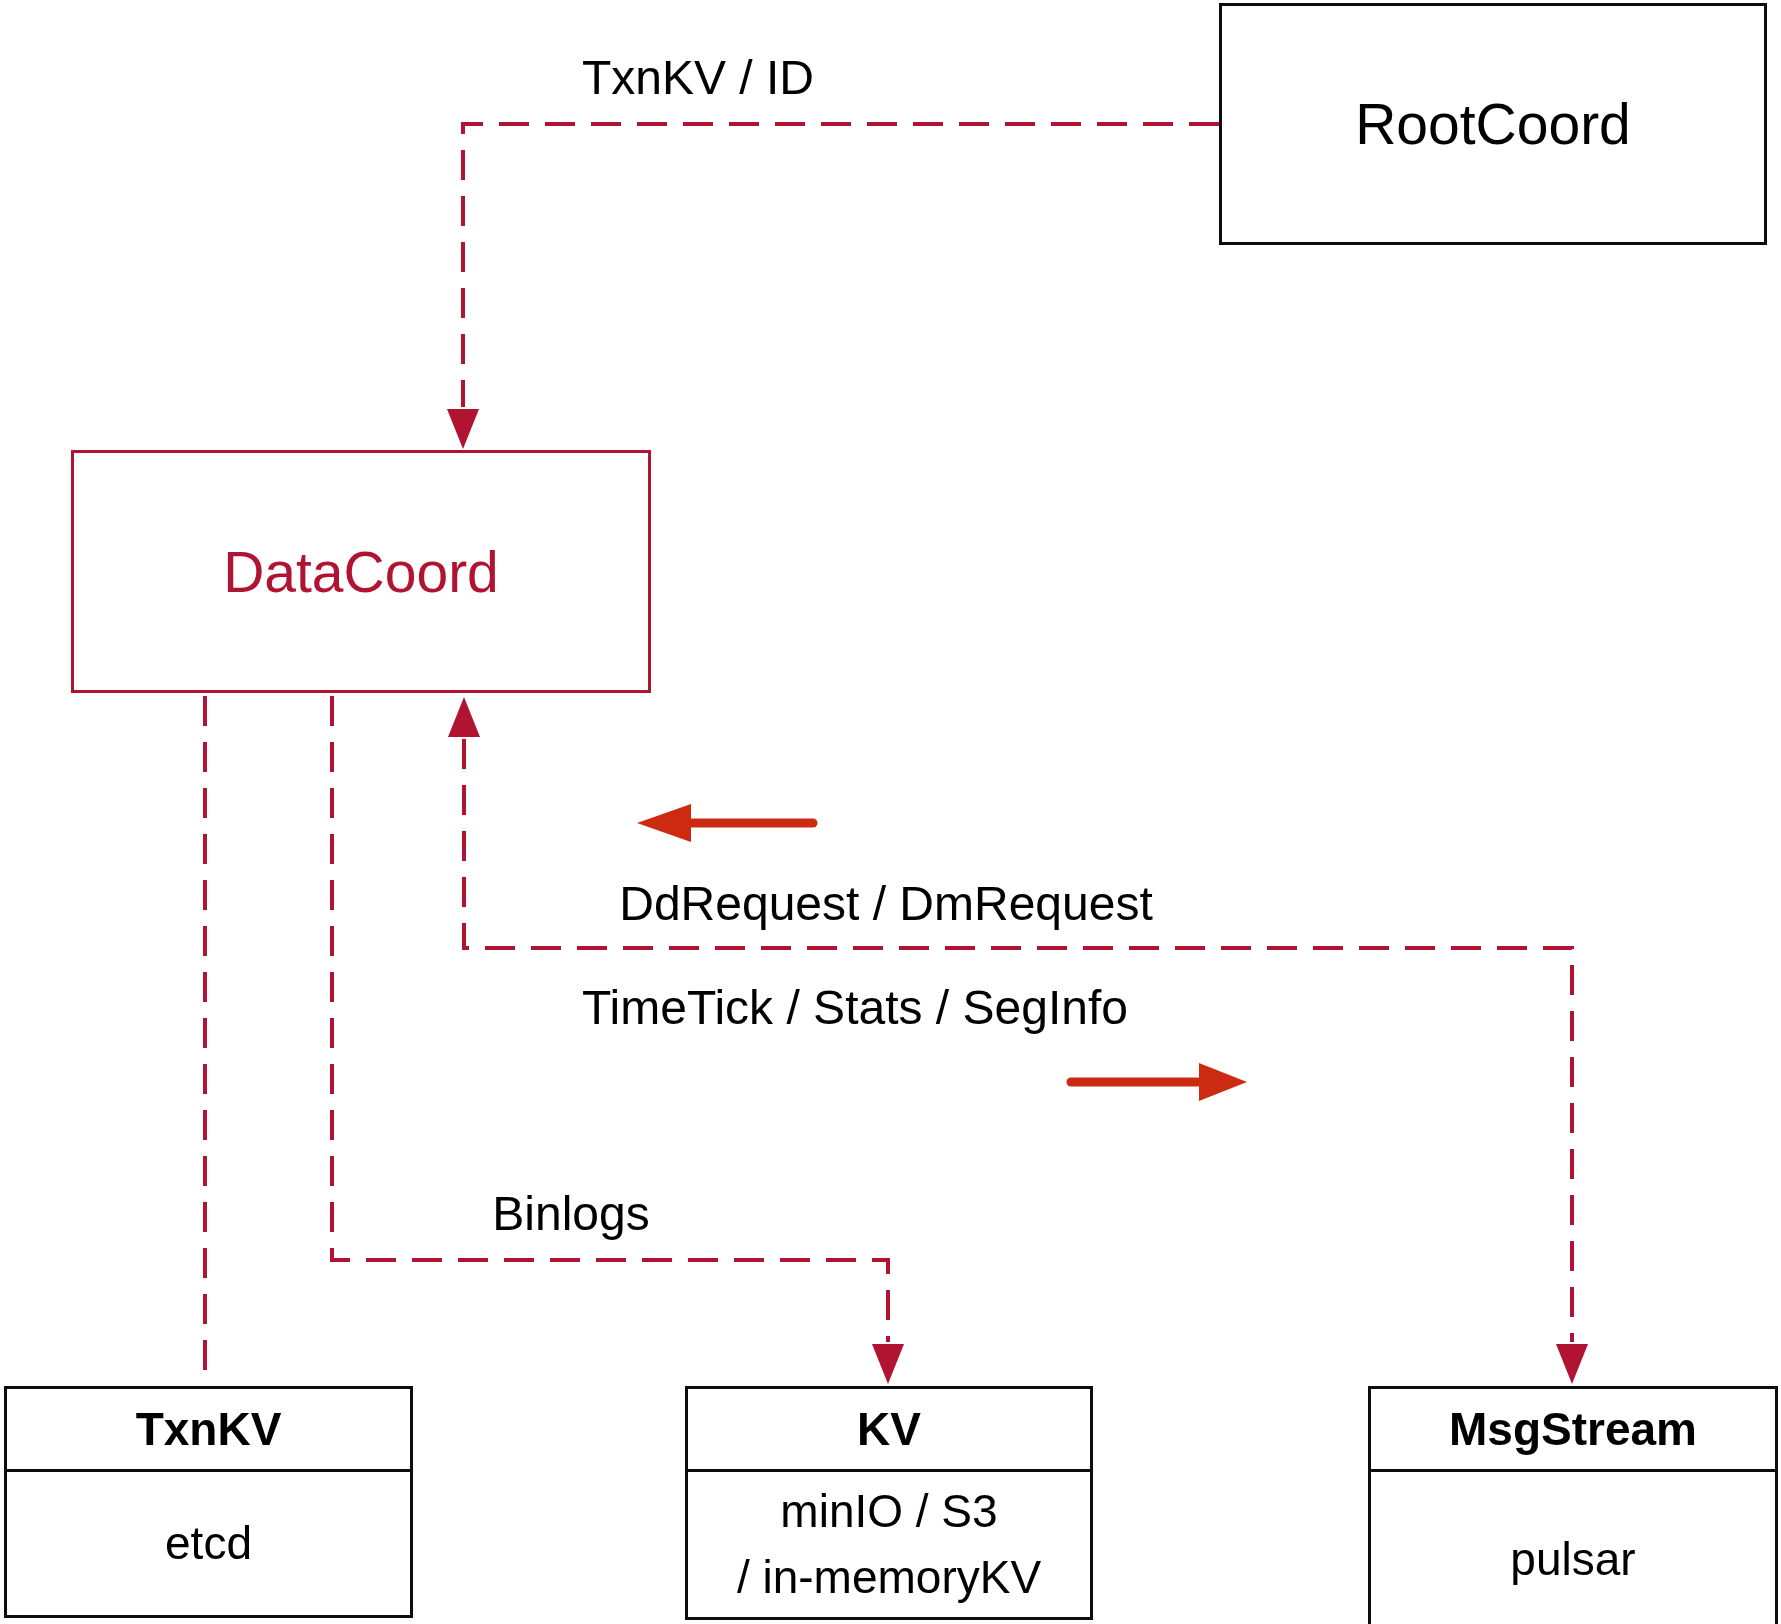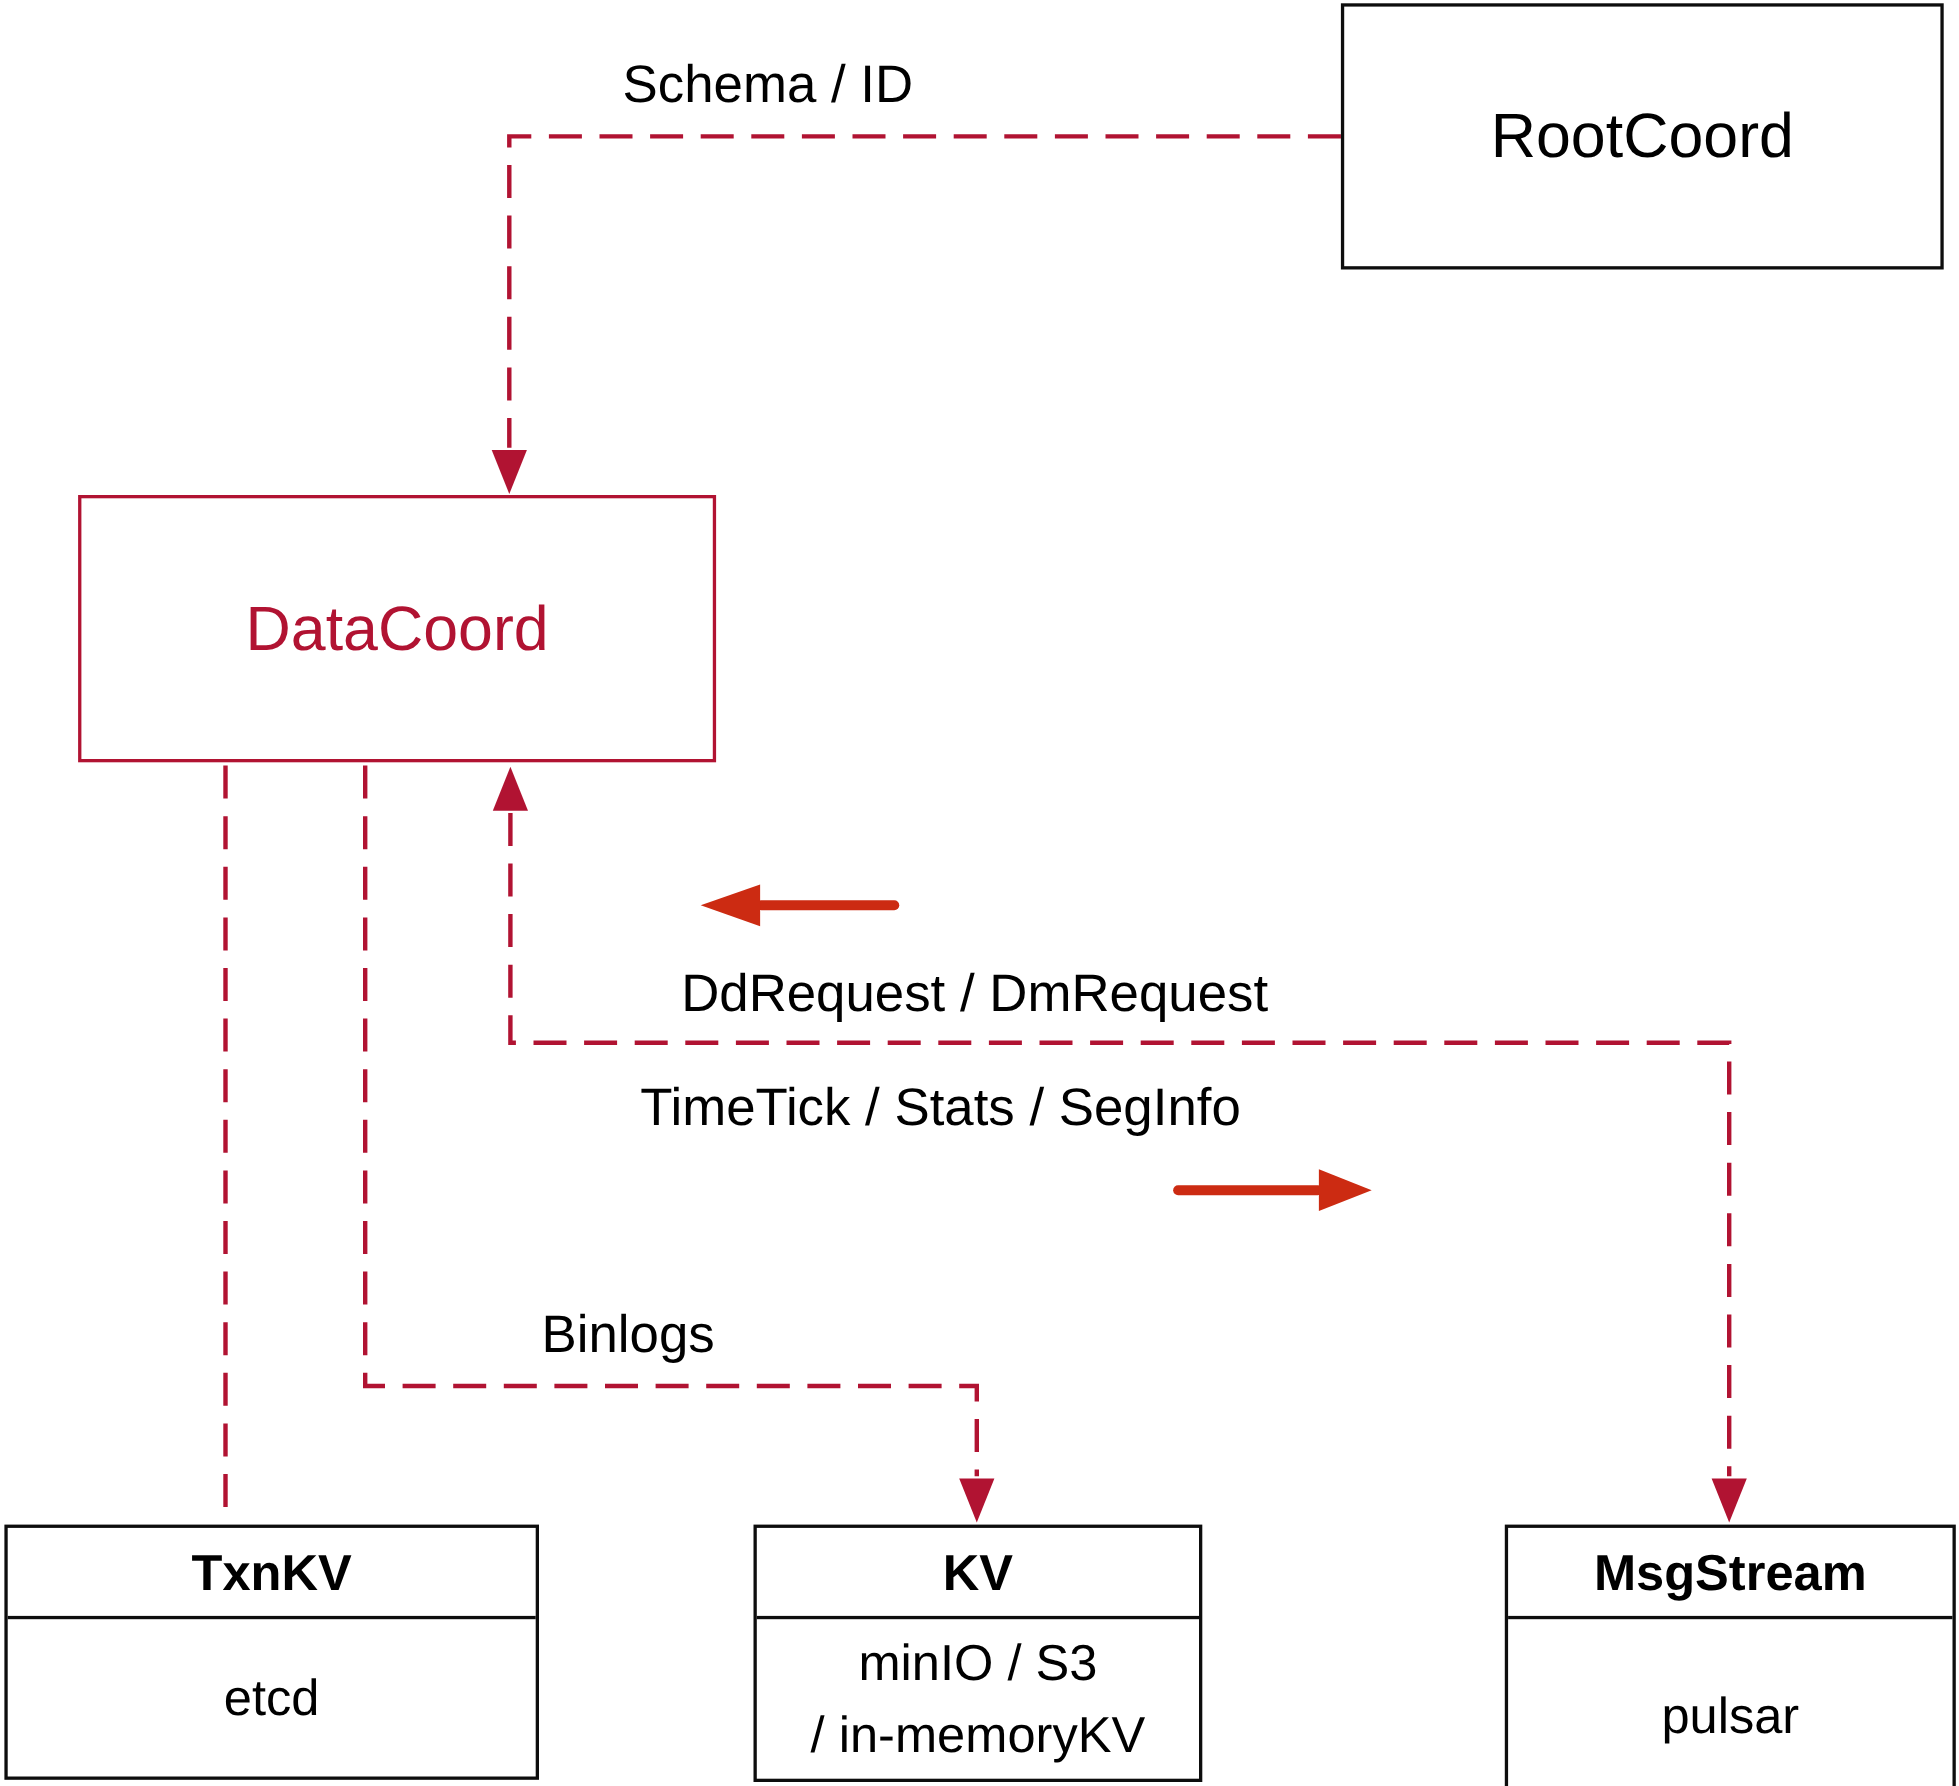--- a/index.html
+++ b/index.html
@@ -38,21 +38,21 @@
   }
   .table-node .hdr{
     height:80px;flex:0 0 80px;border-bottom:3px solid var(--line_black);
     display:flex;align-items:center;justify-content:center;
     font-weight:bold;font-size:46px;white-space:nowrap;
   }
   .table-node .bdy{
     flex:1;display:flex;flex-direction:column;align-items:center;justify-content:center;
     font-size:46px;line-height:1.42;white-space:nowrap;text-align:center;
   }
-  .node-txnkv{left:4px;top:1386px;width:486px;height:232px;}
+  .node-txnkv{left:4px;top:1386px;width:409px;height:232px;}
   .node-kv{left:685px;top:1386px;width:408px;height:234px;}
   .node-msgstream{left:1368px;top:1386px;width:410px;height:264px;}
 
   .edge-label{
     position:absolute;transform:translateX(-50%);
     font-size:48px;line-height:1.15;white-space:nowrap;color:var(--text_black);
   }
   .lbl-schema{left:698px;top:50px;}
   .lbl-dd{left:858px;top:876px;margin-left:28px;}
   .lbl-tt{left:855px;top:980px;}
@@ -118,18 +118,18 @@
     </div>
   </div>
 
   <div class="table-node node-msgstream">
     <div class="hdr">MsgStream</div>
     <div class="bdy">
       <span>pulsar</span>
     </div>
   </div>
 
-  <div class="edge-label lbl-schema">Schema / ID</div>
+  <div class="edge-label lbl-schema">TxnKV / ID</div>
   <div class="edge-label lbl-dd">DdRequest / DmRequest</div>
   <div class="edge-label lbl-tt">TimeTick / Stats / SegInfo</div>
   <div class="edge-label lbl-binlogs">Binlogs</div>
 
 </div>
 
 </body></html>

